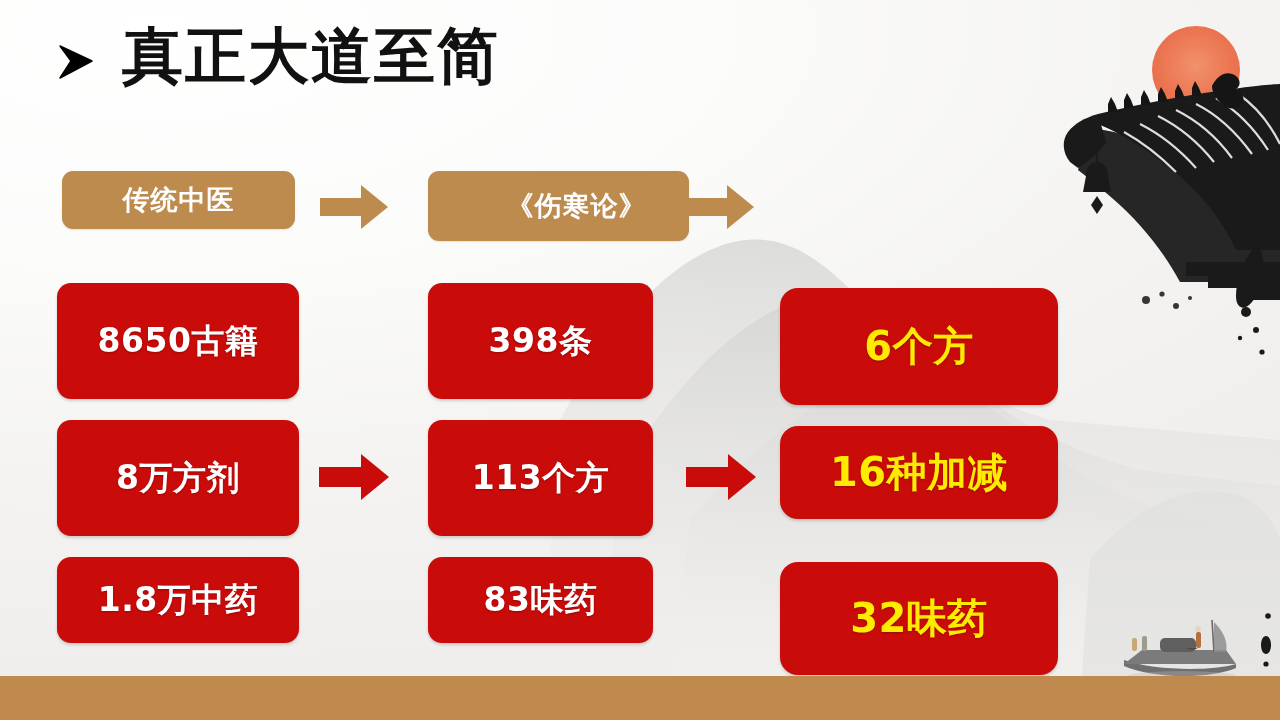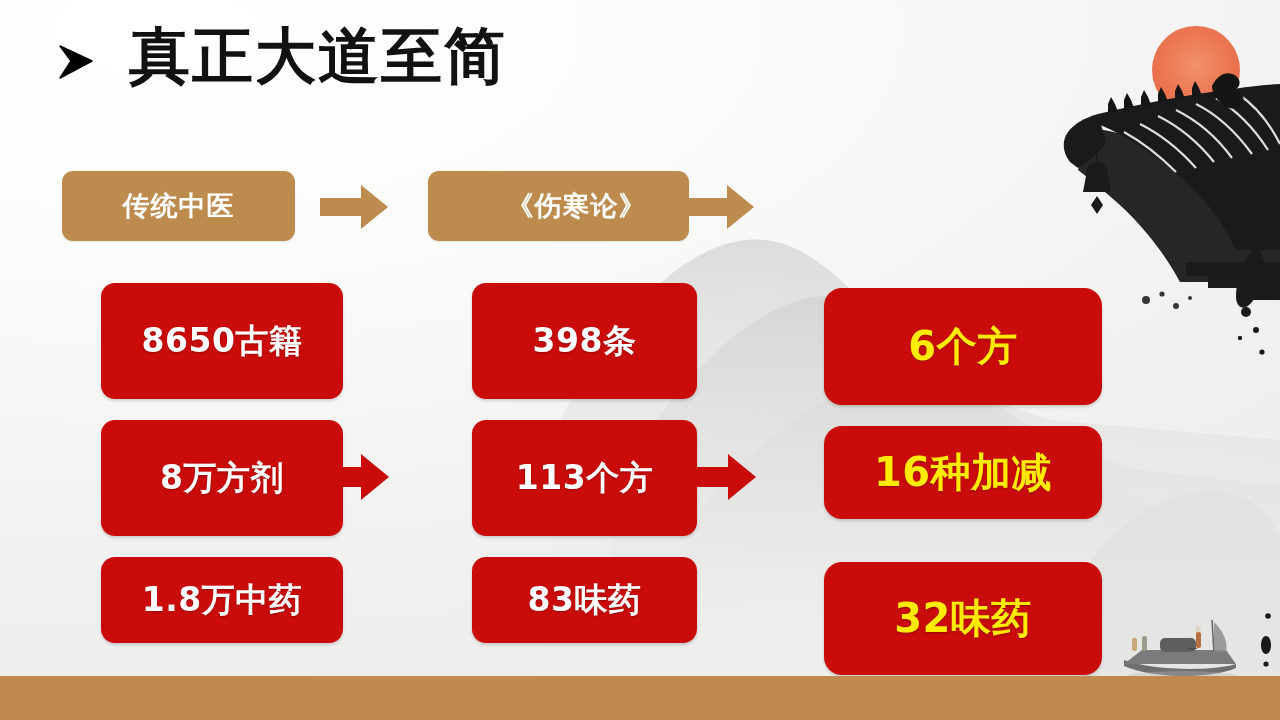--- a/index.html
+++ b/index.html
@@ -48,40 +48,39 @@
     margin-top: 12px;
   }
   .title-text {
     font-size: 61px;
     line-height: 1.05;
     font-weight: 700;
     color: #111111;
     letter-spacing: 2px;
     white-space: nowrap;
     font-family: "DejaVu Sans", "Liberation Sans", sans-serif;
-    margin-left: 7px;
   }
 
   
   .hdr-box {
     position: absolute;
     background: #bd8b4e;
     border-radius: 11px;
     display: flex;
     align-items: center;
     justify-content: center;
     color: #ffffff;
     font-weight: 700;
     font-size: 27px;
     letter-spacing: 1px;
     white-space: nowrap;
     box-shadow: 0 1px 2px rgba(0,0,0,0.10);
     font-family: "DejaVu Sans", "Liberation Sans", sans-serif;
   }
-  .hdr-1 { left: 62px;  top: 171px; width: 233px; height: 70px; }
+  .hdr-1 { left: 62px;  top: 171px; width: 233px; height: 58px; }
   .hdr-2 { left: 428px; top: 171px; width: 225px; height: 70px; padding-left: 36px; }
   .hdr-3 { left: 780px; top: 171px; width: 278px; height: 72px; }
 
   
   .tan-arrow {
     position: absolute;
     width: 72px;
     height: 48px;
   }
   .tan-arrow-1 { left: 318px; top: 183px; }
@@ -92,21 +91,20 @@
     position: absolute;
     background: #c90b09;
     border-radius: 14px;
     display: flex;
     align-items: center;
     justify-content: center;
     font-weight: 700;
     white-space: nowrap;
     box-shadow: 0 2px 3px rgba(0,0,0,0.16);
     font-family: "DejaVu Sans", "Liberation Sans", sans-serif;
-    margin-left: 44px;
   }
   .red-box .bx-label {
     text-shadow: 0 1px 2px rgba(0,0,0,0.25);
   }
 
   
   .col-a { color: #ffffff; font-size: 33px; letter-spacing: 0.5px; }
   
   .col-c { color: #ffeb00; font-size: 40px; letter-spacing: 0.5px; border-radius: 18px; }
 

